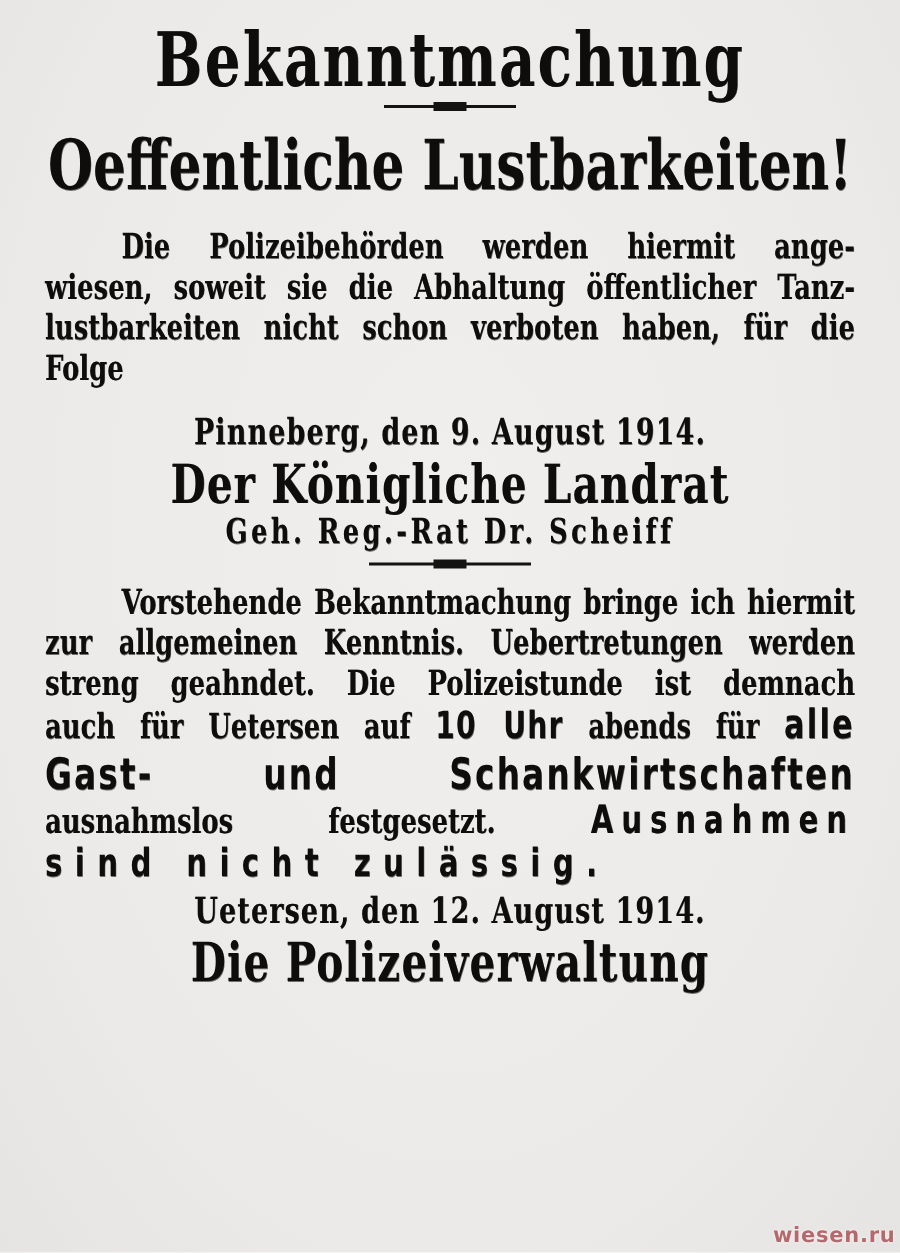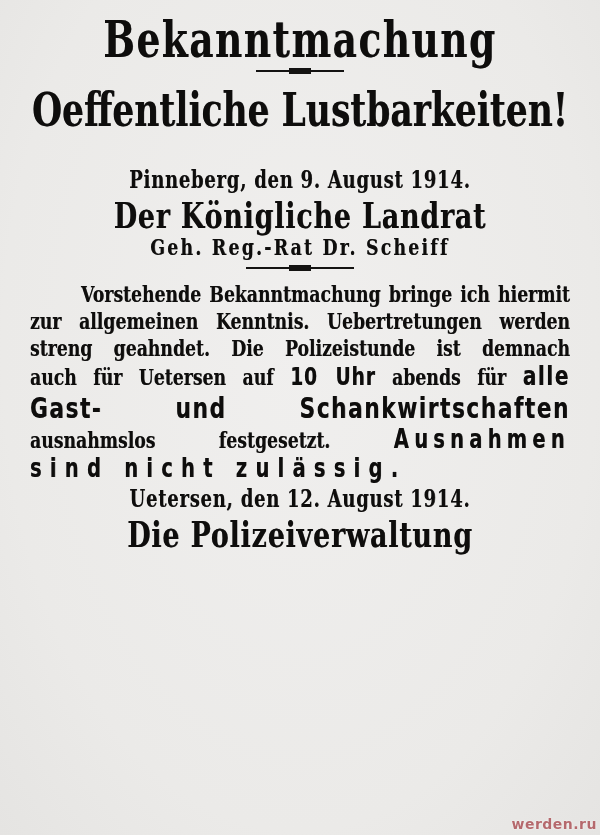--- a/index.html
+++ b/index.html
@@ -78,20 +78,25 @@
 <div class="sheet">
 
   <div class="cond title center">Bekanntmachung</div>
 
   <div class="rule"></div>
 
   <div class="cond headline center">Oeffentliche Lustbarkeiten!</div>
 
   <div class="spacer-s"></div>
 
+  <div>
+    <div class="cond para just indent">Die Polizeibehörden werden hiermit ange-</div>
+    <div class="cond para just">wiesen, soweit sie die Abhaltung öffentlicher Tanz-</div>
+    <div class="cond para just">lustbarkeiten nicht schon verboten haben, für die Folge</div>
+  </div>
 
   <div class="spacer-s"></div>
 
 
   <div class="spacer-s"></div>
 
 
   <div class="cond date center date1">Pinneberg, den 9. August 1914.</div>
 
   <div class="cond signature center">Der Königliche Landrat</div>
@@ -115,13 +120,13 @@
     </div>
     <div class="cond zulaessig left">sind nicht zulässig.</div>
   </div>
 
   <div class="cond date center date2">Uetersen, den 12. August 1914.</div>
 
   <div class="cond signature center">Die Polizeiverwaltung</div>
 
 </div>
 
-<div class="watermark" style="color: rgb(181, 105, 109);">werden.ru</div>
+<div class="watermark" style="color: rgb(181, 105, 109);">wiesen.ru</div>
 
 </body></html>

